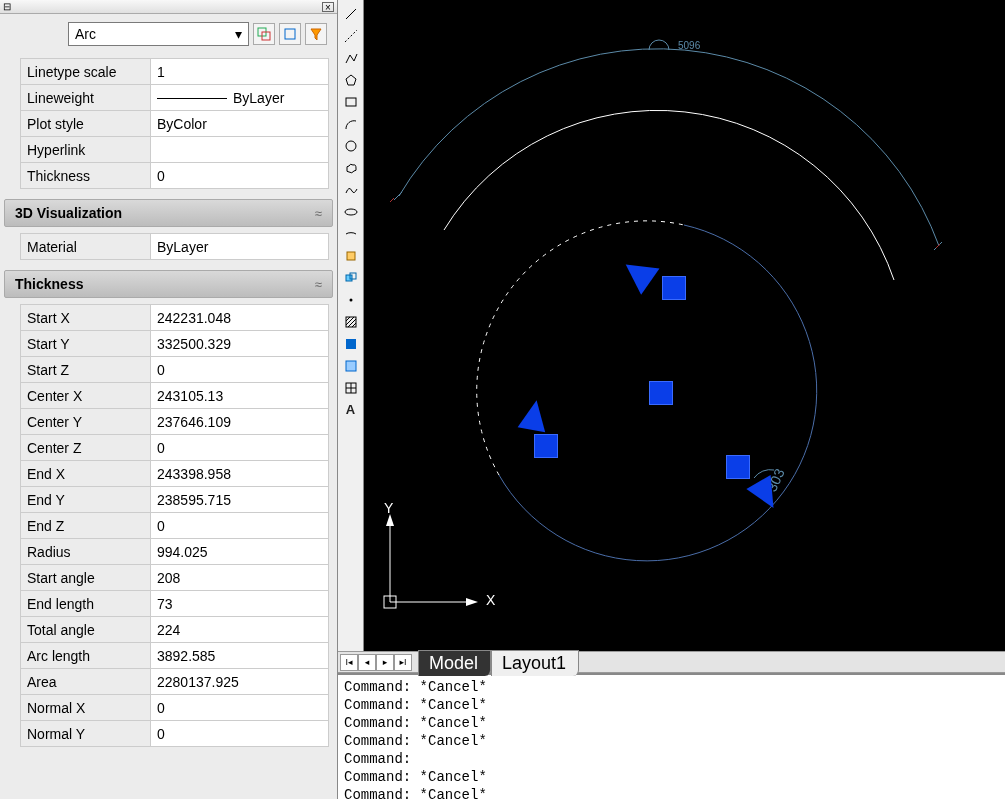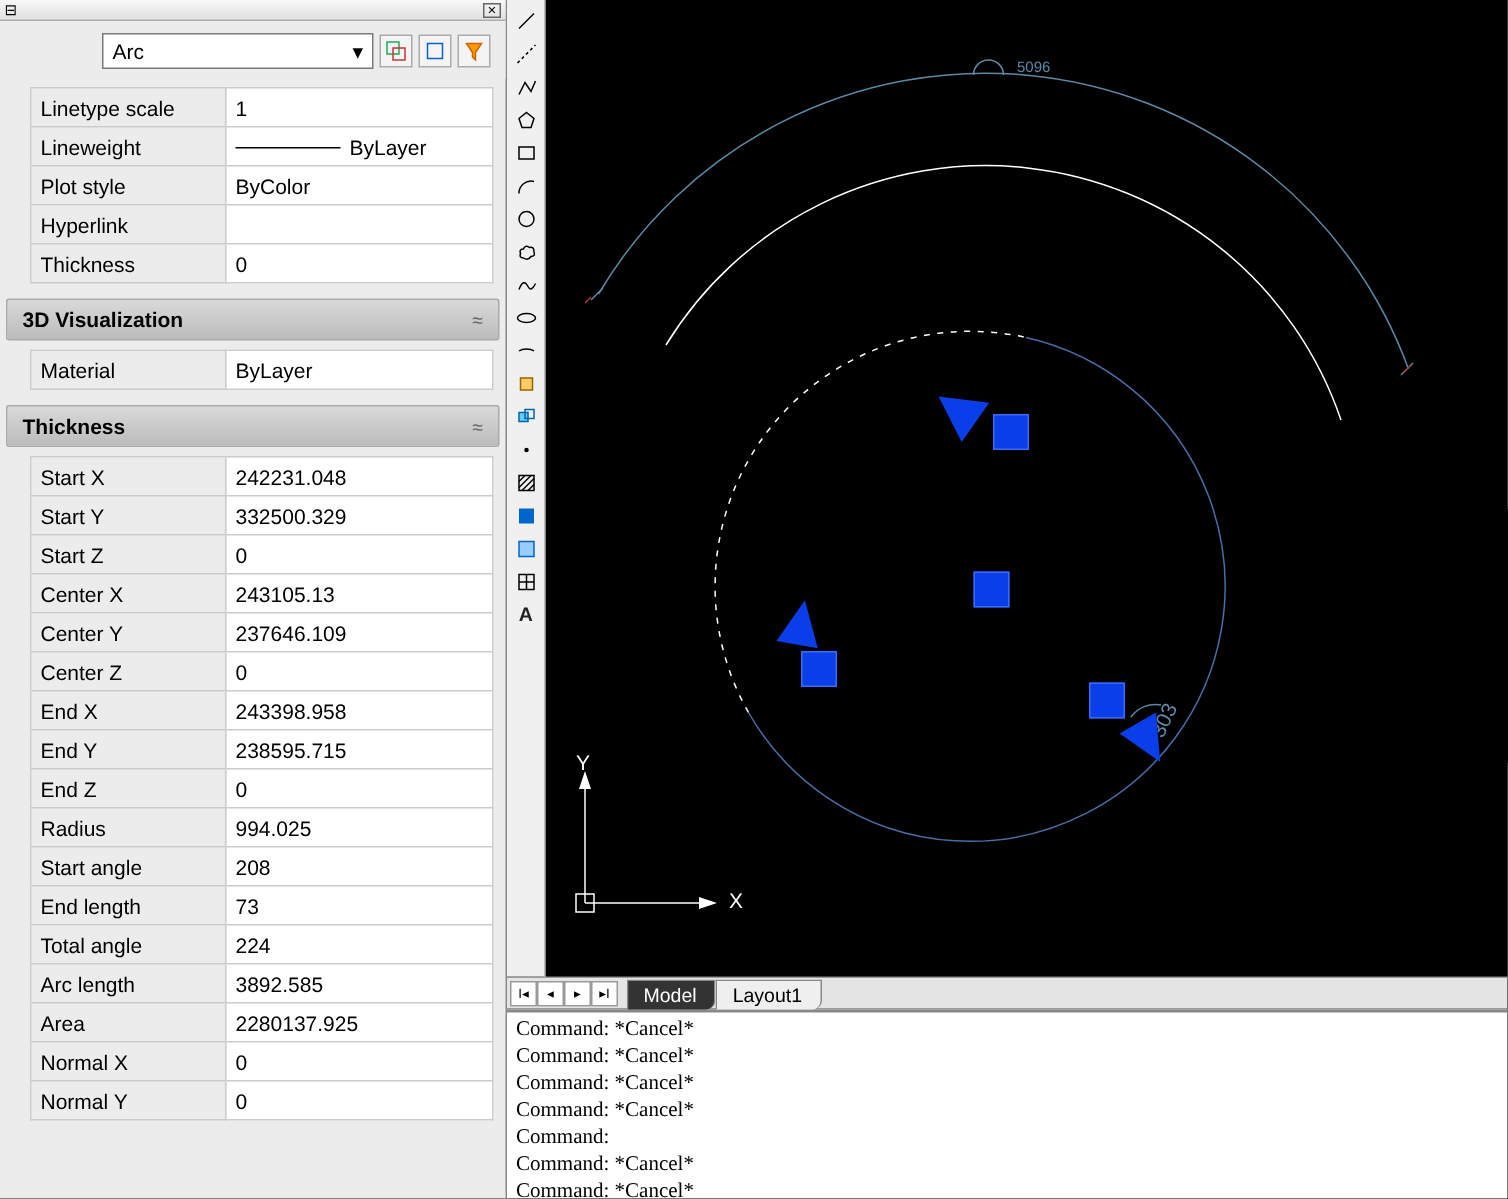--- a/index.html
+++ b/index.html
@@ -91,28 +91,28 @@
   }
   .tabs {
     height:22px;background:#e4e4e4;border-top:1px solid #999;border-bottom:1px solid #999;
     display:flex;align-items:center;padding-left:2px;gap:0;
   }
   .tab-nav { display:flex;gap:0;margin-right:6px;}
   .tab-nav span{width:18px;height:17px;border:1px solid #999;background:#fff;display:flex;align-items:center;justify-content:center;font-size:9px;}
   .tab {
     padding:2px 12px 2px 10px;
     border:1px solid #888;border-bottom:none;
-    background:#efefef;font-size:13px;
+    background:#efefef;font-size:18px;
     border-radius:0 0 6px 0;
     position:relative;top:1px;
   }
   .tab.active{background:#333;color:#fff;}
   .cmd {
     height:126px;background:#fff;border-top:2px solid #888;
-    font-family:Liberation Serif, serif;
+    font-family:Liberation Mono, monospace;
     font-size:14px;overflow:hidden;
     padding:3px 6px;line-height:18px;
   }
   
   .grip { position:absolute;width:24px;height:24px;background:#0a3ee8;border:1px solid #3a6bff;}
   .tri { position:absolute;width:0;height:0;}
   .ucs {position:absolute;left:14px;bottom:24px;color:#fff;font-size:14px;}
   .dim-text{position:absolute;color:#5b8aa8;font-size:10px;}
   svg.arc { position:absolute; top:0; left:0; }
 </style>

